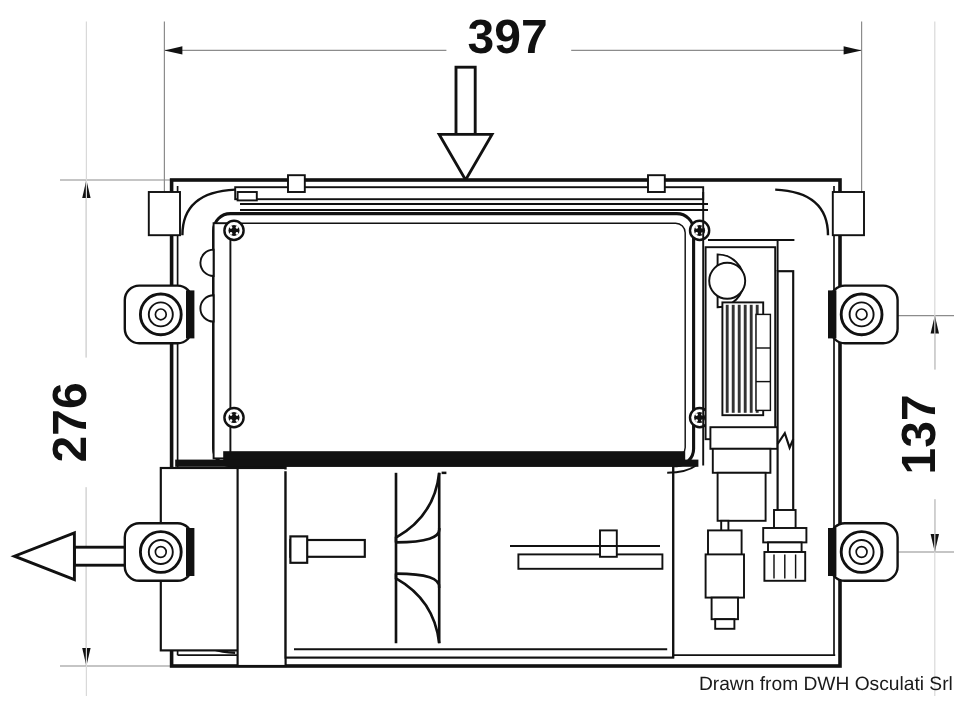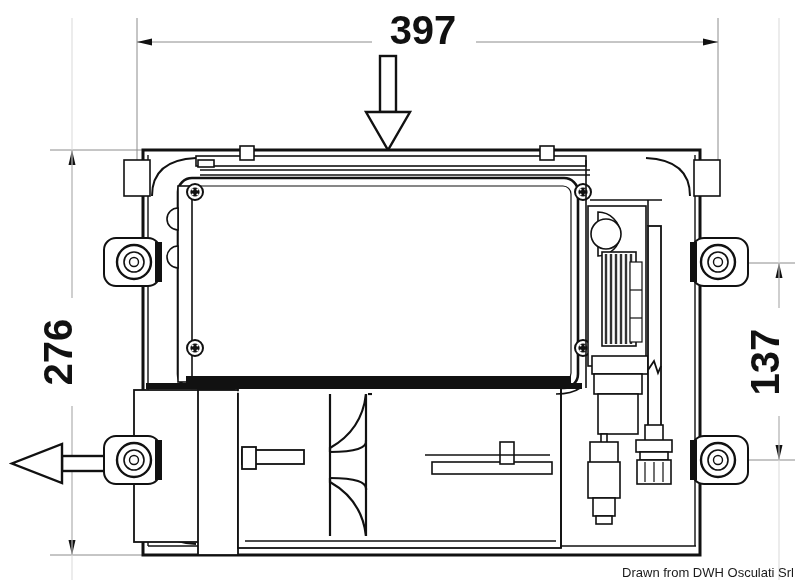--- a/index.html
+++ b/index.html
@@ -14,21 +14,21 @@
     font-family:"Liberation Sans", sans-serif;
     font-weight:bold;
     font-size:40px;
     fill:#111;
     letter-spacing:0px;
   }
   .credit{
     position:absolute;
     right:6px;bottom:4px;
     font-family:"Liberation Sans", sans-serif;
-    font-size:13px;
+    font-size:16px;
     color:#1a1a1a;
     white-space:nowrap;
   }
 </style>
 </head>
 <body>
 
 <div id="stage">
 
   <svg id="drawing" viewBox="0 0 800 584" xmlns="http://www.w3.org/2000/svg">

